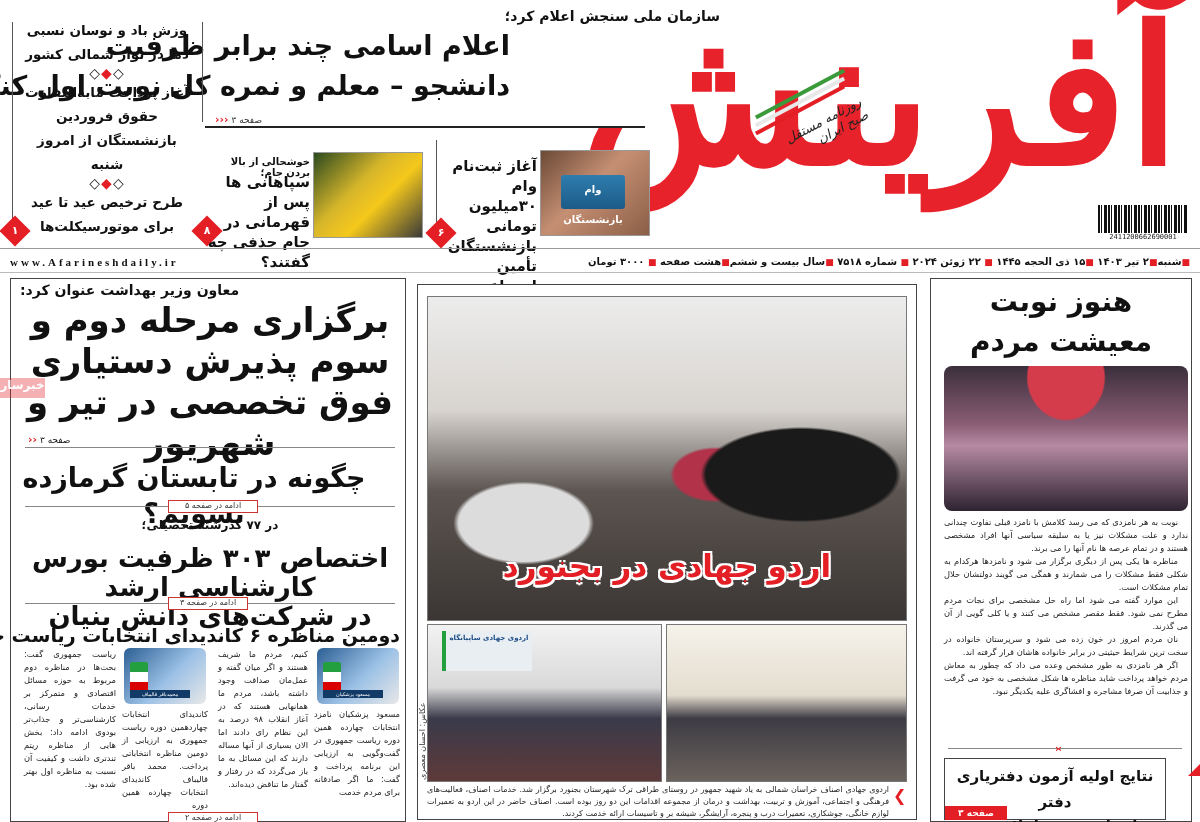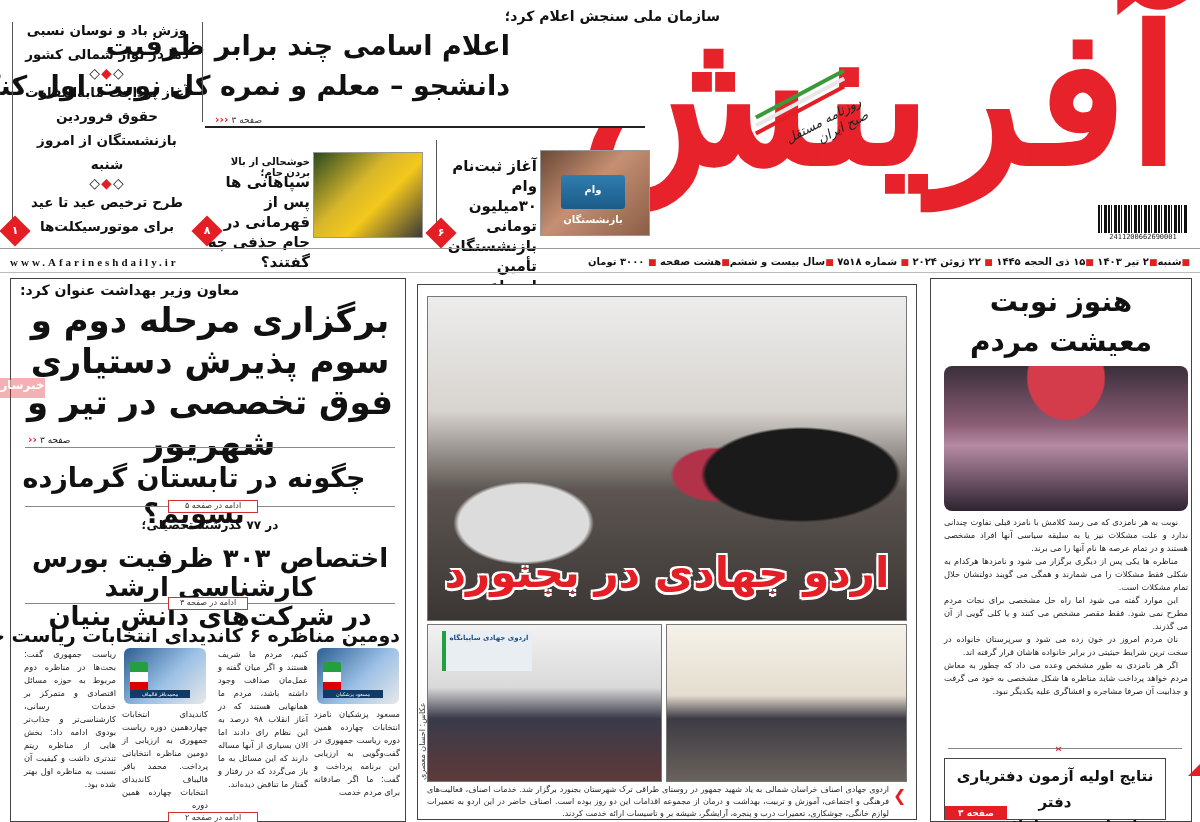--- a/index.html
+++ b/index.html
@@ -47,21 +47,21 @@
   .headline-big { direction: rtl; text-align: center; font-weight: bold; }
   .continue-box { border: 1px solid #c33; font-size: 8px; text-align: center; background: #fff; direction: rtl; color: #333; }
   .body-text { direction: rtl; text-align: justify; font-size: 8.3px; line-height: 13px; color: #222; }
 
   
   .main-photo { background:
       radial-gradient(ellipse at 78% 55%, #1a1a1a 0 18%, transparent 19%),
       radial-gradient(ellipse at 60% 55%, #b2324a 0 10%, transparent 11%),
       radial-gradient(ellipse at 20% 70%, #dcdcdc 0 12%, transparent 13%),
       linear-gradient(180deg, #ececec 0%, #d8d4cf 35%, #5c5551 60%, #3b3634 100%); border: 1px solid #777; }
-  .main-photo-title { direction: rtl; color: #e31e24; font-weight: bold; font-size: 42px; text-align: center; text-shadow: -2px -2px 0 #fff, 2px -2px 0 #fff, -2px 2px 0 #fff, 2px 2px 0 #fff, 0 3px 0 #fff; }
+  .main-photo-title { direction: rtl; color: #e31e24; font-weight: bold; font-size: 31px; text-align: center; text-shadow: -2px -2px 0 #fff, 2px -2px 0 #fff, -2px 2px 0 #fff, 2px 2px 0 #fff, 0 3px 0 #fff; }
   .small-photo-1 { background: linear-gradient(180deg, #f2f2f2 0%, #d9d9d9 40%, #3a3a4a 60%, #5e3a3a 100%); border: 1px solid #777; }
   .small-photo-2 { background: linear-gradient(180deg, #f5f2ea 0%, #e4ddcf 45%, #3d3b44 60%, #6a625c 100%); border: 1px solid #777; }
   .caption { direction: rtl; font-size: 8px; line-height: 12px; text-align: justify; color: #222; }
   .photo-credit { writing-mode: vertical-rl; transform: rotate(180deg); font-size: 8px; color: #333; }
 
   
   .debate-photo { background:
       radial-gradient(ellipse at 50% 8%, #d43b4b 0 22%, transparent 23%),
       linear-gradient(180deg, #3b2f3c 0%, #8a5d75 40%, #b58aa2 55%, #2e2331 100%); border-radius: 8px; }
   .result-box { border: 1px solid #444; }

